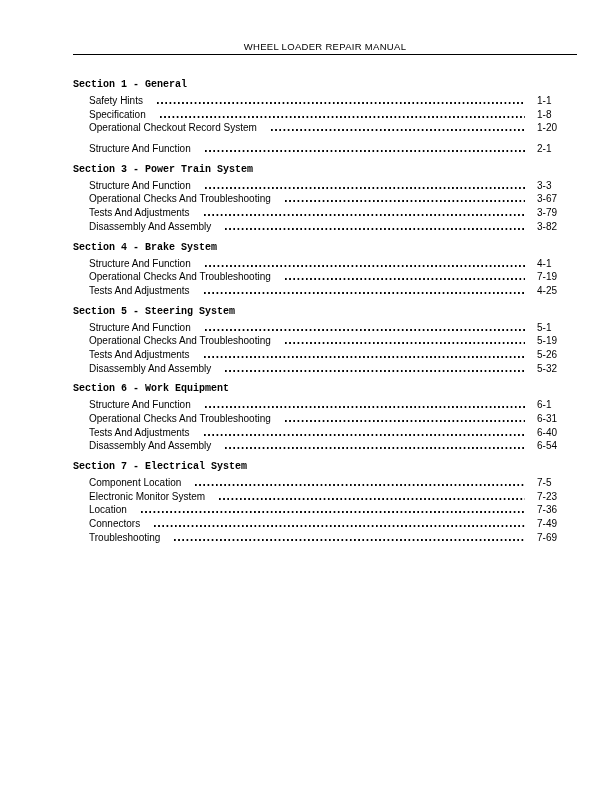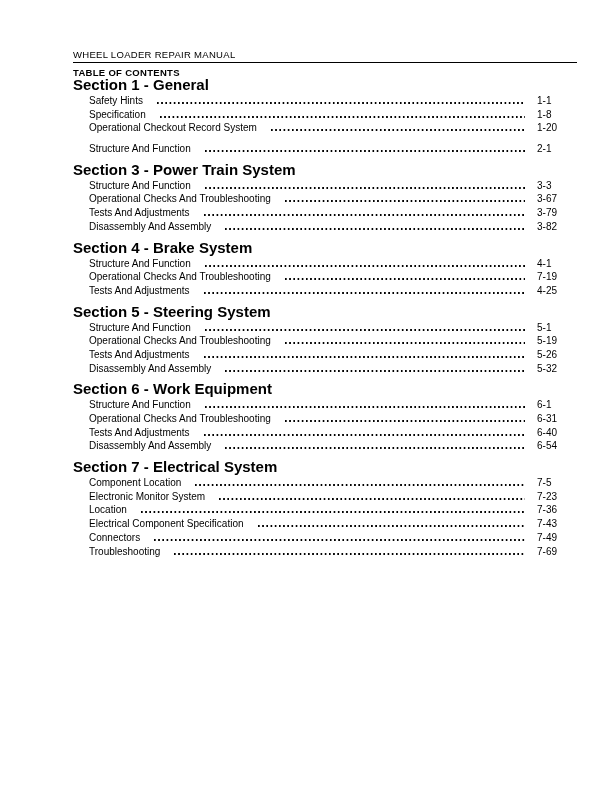--- a/index.html
+++ b/index.html
@@ -12,22 +12,23 @@
     width: 612px;
     height: 792px;
     background: #ffffff;
     color: #000000;
     font-family: "Liberation Sans", sans-serif;
     overflow: hidden;
   }
   .header {
     position: absolute;
     left: 73px;
-    top: 12px;
+    top: 4px;
     width: 504px;
+    text-align: center;
   }
   .manual-title {
     margin-top: 37px;
     font-size: 9.5px;
     line-height: 11px;
     letter-spacing: 0.3px;
     white-space: nowrap;
   }
   .header-rule {
     border: 0;
@@ -45,24 +46,25 @@
     position: absolute;
     left: 73px;
     right: 35px;
     top: 71px;
   }
   .section {
     padding-top: 7px;
   }
   .section-heading {
     margin: 0 0 2px 0;
-    font-size: 15px;
+    font-size: 10px;
     font-weight: bold;
     line-height: 14px;
     white-space: nowrap;
+    font-family: Liberation Mono, monospace;
   }
   .entry {
     display: flex;
     align-items: baseline;
     padding-left: 16px;
     font-size: 10px;
     line-height: 13.7px;
     height: 13.7px;
     gap: 8px;
   }
@@ -87,21 +89,20 @@
     white-space: nowrap;
   }
 </style>
 </head>
 <body>
 
 <div class="page">
   <div class="header">
     <div class="manual-title">WHEEL LOADER REPAIR MANUAL</div>
     <div class="header-rule"></div>
-    <div class="toc-title">TABLE OF CONTENTS</div>
   </div>
   <div class="toc" id="toc">
   <div class="section">
     <div class="section-heading">Section 1 - General</div>
     <div class="entries">
   <div class="entry">
     <span class="entry-label">Safety Hints</span>
     <span class="leader"></span>
     <span class="entry-page">1-1</span>
   </div>
@@ -254,25 +255,20 @@
     <span class="leader"></span>
     <span class="entry-page">7-23</span>
   </div>
 
   <div class="entry">
     <span class="entry-label">Location</span>
     <span class="leader"></span>
     <span class="entry-page">7-36</span>
   </div>
 
-  <div class="entry">
-    <span class="entry-label">Electrical Component Specification</span>
-    <span class="leader"></span>
-    <span class="entry-page">7-43</span>
-  </div>
 
   <div class="entry">
     <span class="entry-label">Connectors</span>
     <span class="leader"></span>
     <span class="entry-page">7-49</span>
   </div>
 
   <div class="entry">
     <span class="entry-label">Troubleshooting</span>
     <span class="leader"></span>

